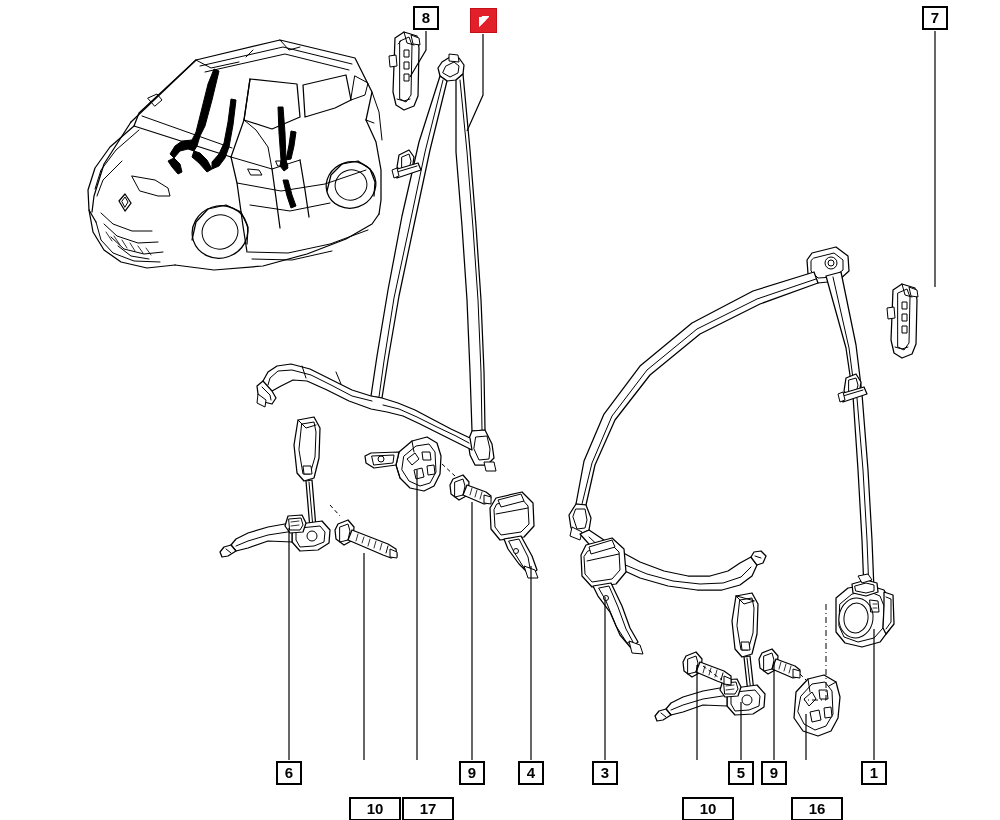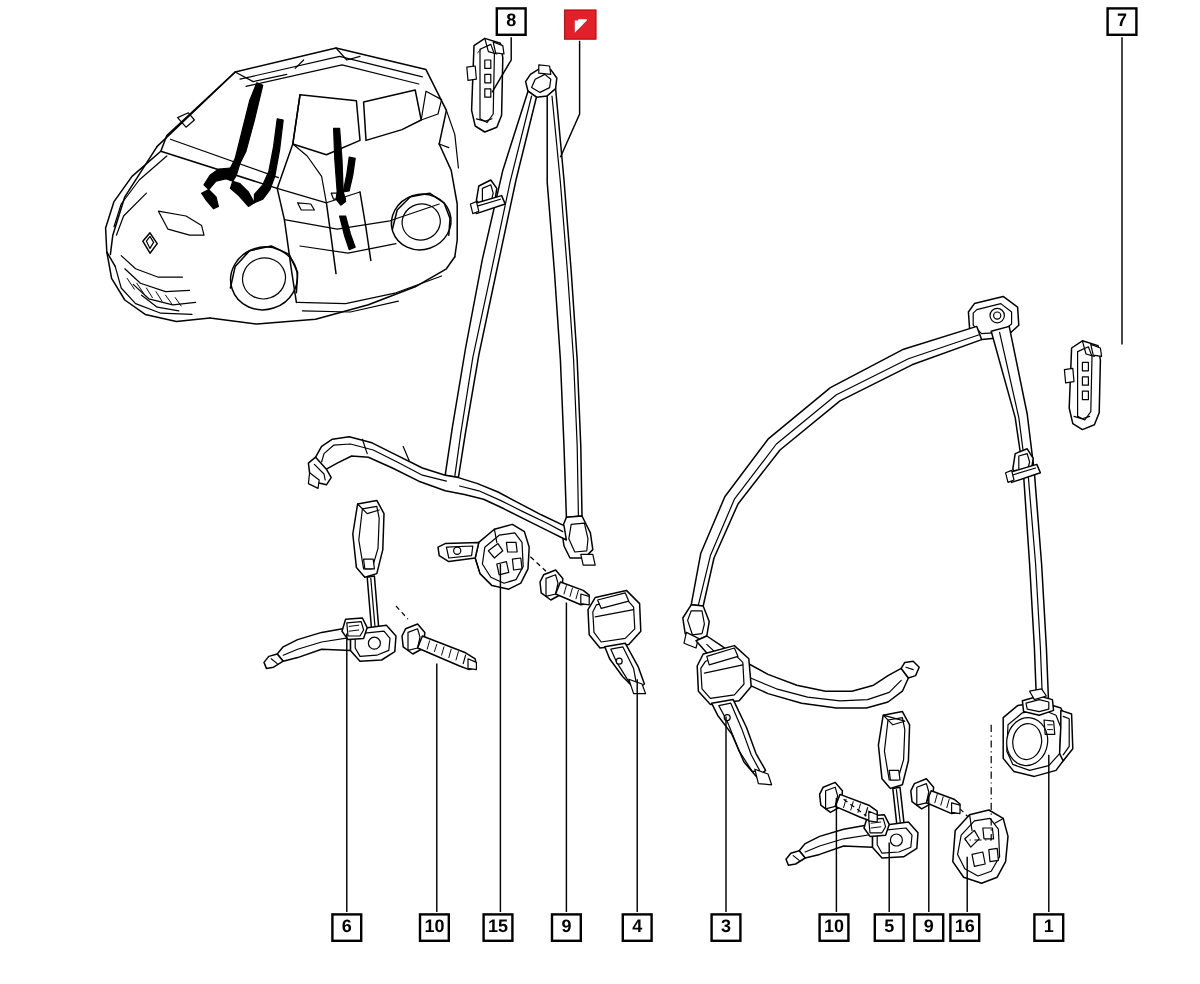--- a/index.html
+++ b/index.html
@@ -34,21 +34,22 @@
     font-family: "Liberation Sans", sans-serif;
     font-size: 15px;
     font-weight: bold;
     line-height: 20px;
     text-align: center;
     width: 26px;
     height: 24px;
     letter-spacing: 0px;
   }
   .callout-box.wide {
-    width: 26px;
+    width: 52px;
+    margin-top: 36px;
   }
   .highlight-box {
     position: absolute;
     box-sizing: border-box;
     width: 27px;
     height: 25px;
     background: #e2202a;
     border: 1px solid #c41018;
     overflow: hidden;
   }
@@ -461,21 +462,21 @@
         <path d="M3,14 L13,4 L13,10 L13,3 L6,3 Z" fill="#ffffff"></path>
         <path d="M3,14 L10,7 L7,4 L3,4 Z" fill="#ffffff"></path>
       </svg>
     </span>
   </div>
 
   <div class="callout-box" style="left:922px; top:6px;">7</div>
 
   <div class="callout-box" style="left:276px; top:761px;">6</div>
   <div class="callout-box wide" style="left:349px; top:761px;">10</div>
-  <div class="callout-box wide" style="left:402px; top:761px;">15</div>
+  <div class="callout-box wide" style="left:402px; top:761px;">17</div>
   <div class="callout-box" style="left:459px; top:761px;">9</div>
   <div class="callout-box" style="left:518px; top:761px;">4</div>
   <div class="callout-box" style="left:592px; top:761px;">3</div>
   <div class="callout-box wide" style="left:682px; top:761px;">10</div>
   <div class="callout-box" style="left:728px; top:761px;">5</div>
   <div class="callout-box" style="left:761px; top:761px;">9</div>
   <div class="callout-box wide" style="left:791px; top:761px;">16</div>
   <div class="callout-box" style="left:861px; top:761px;">1</div>
 
 </div>

